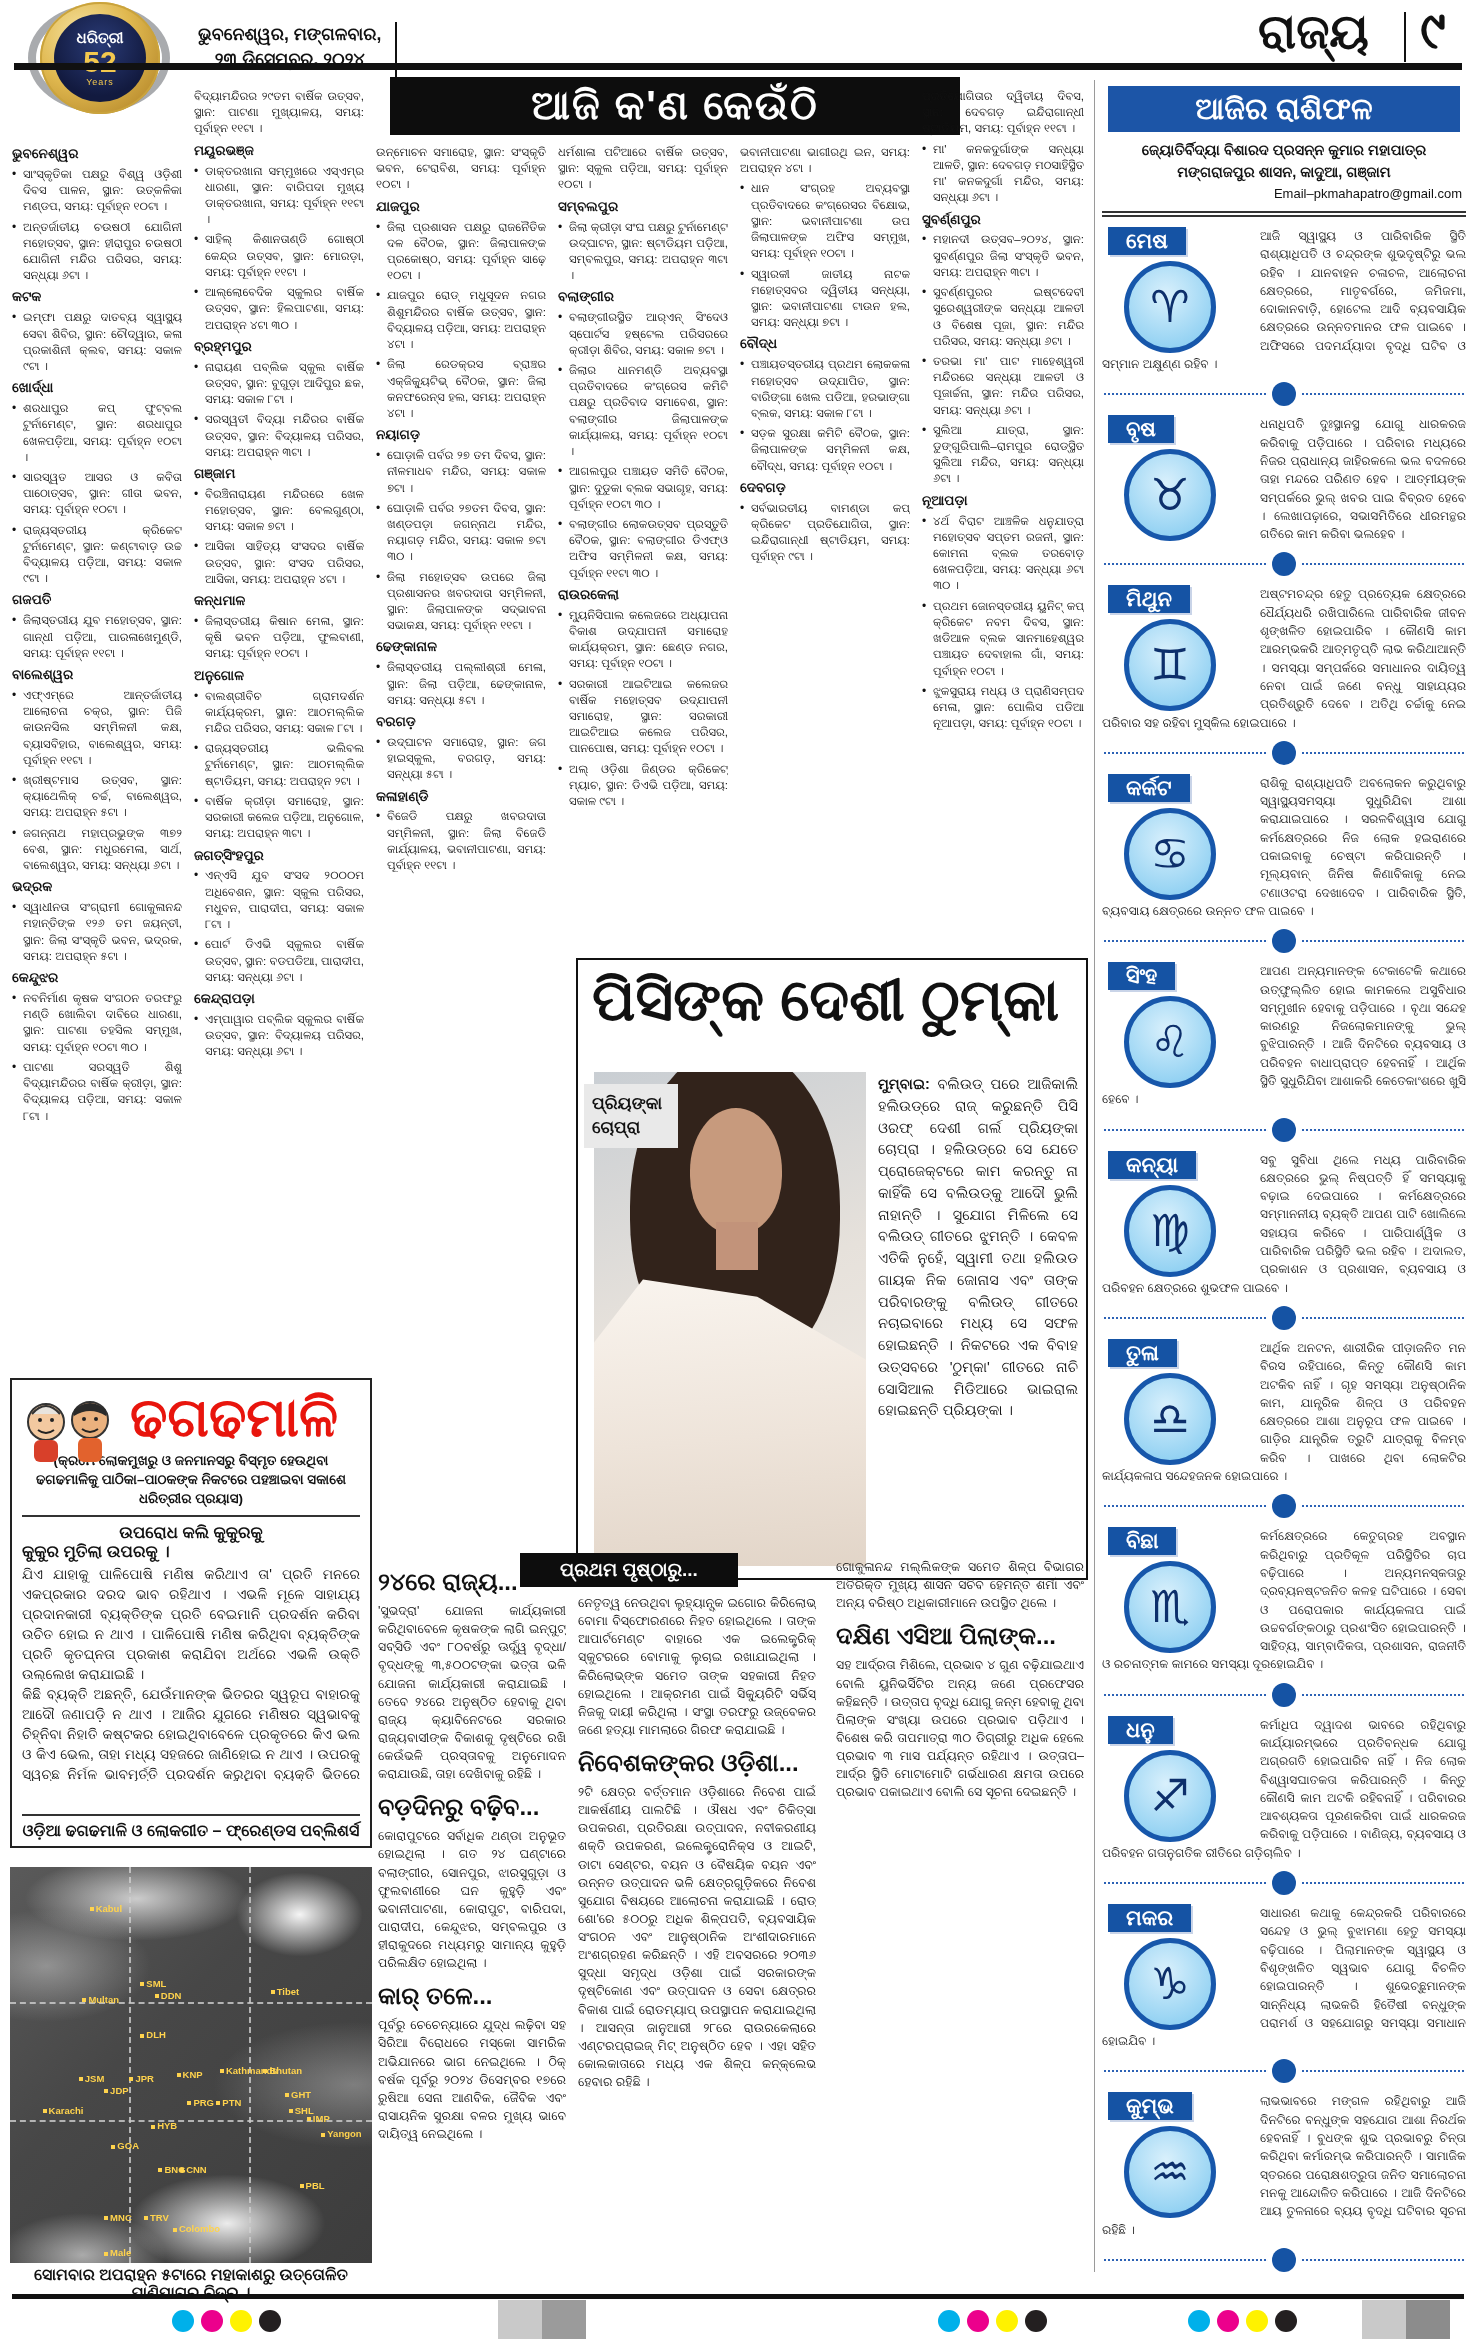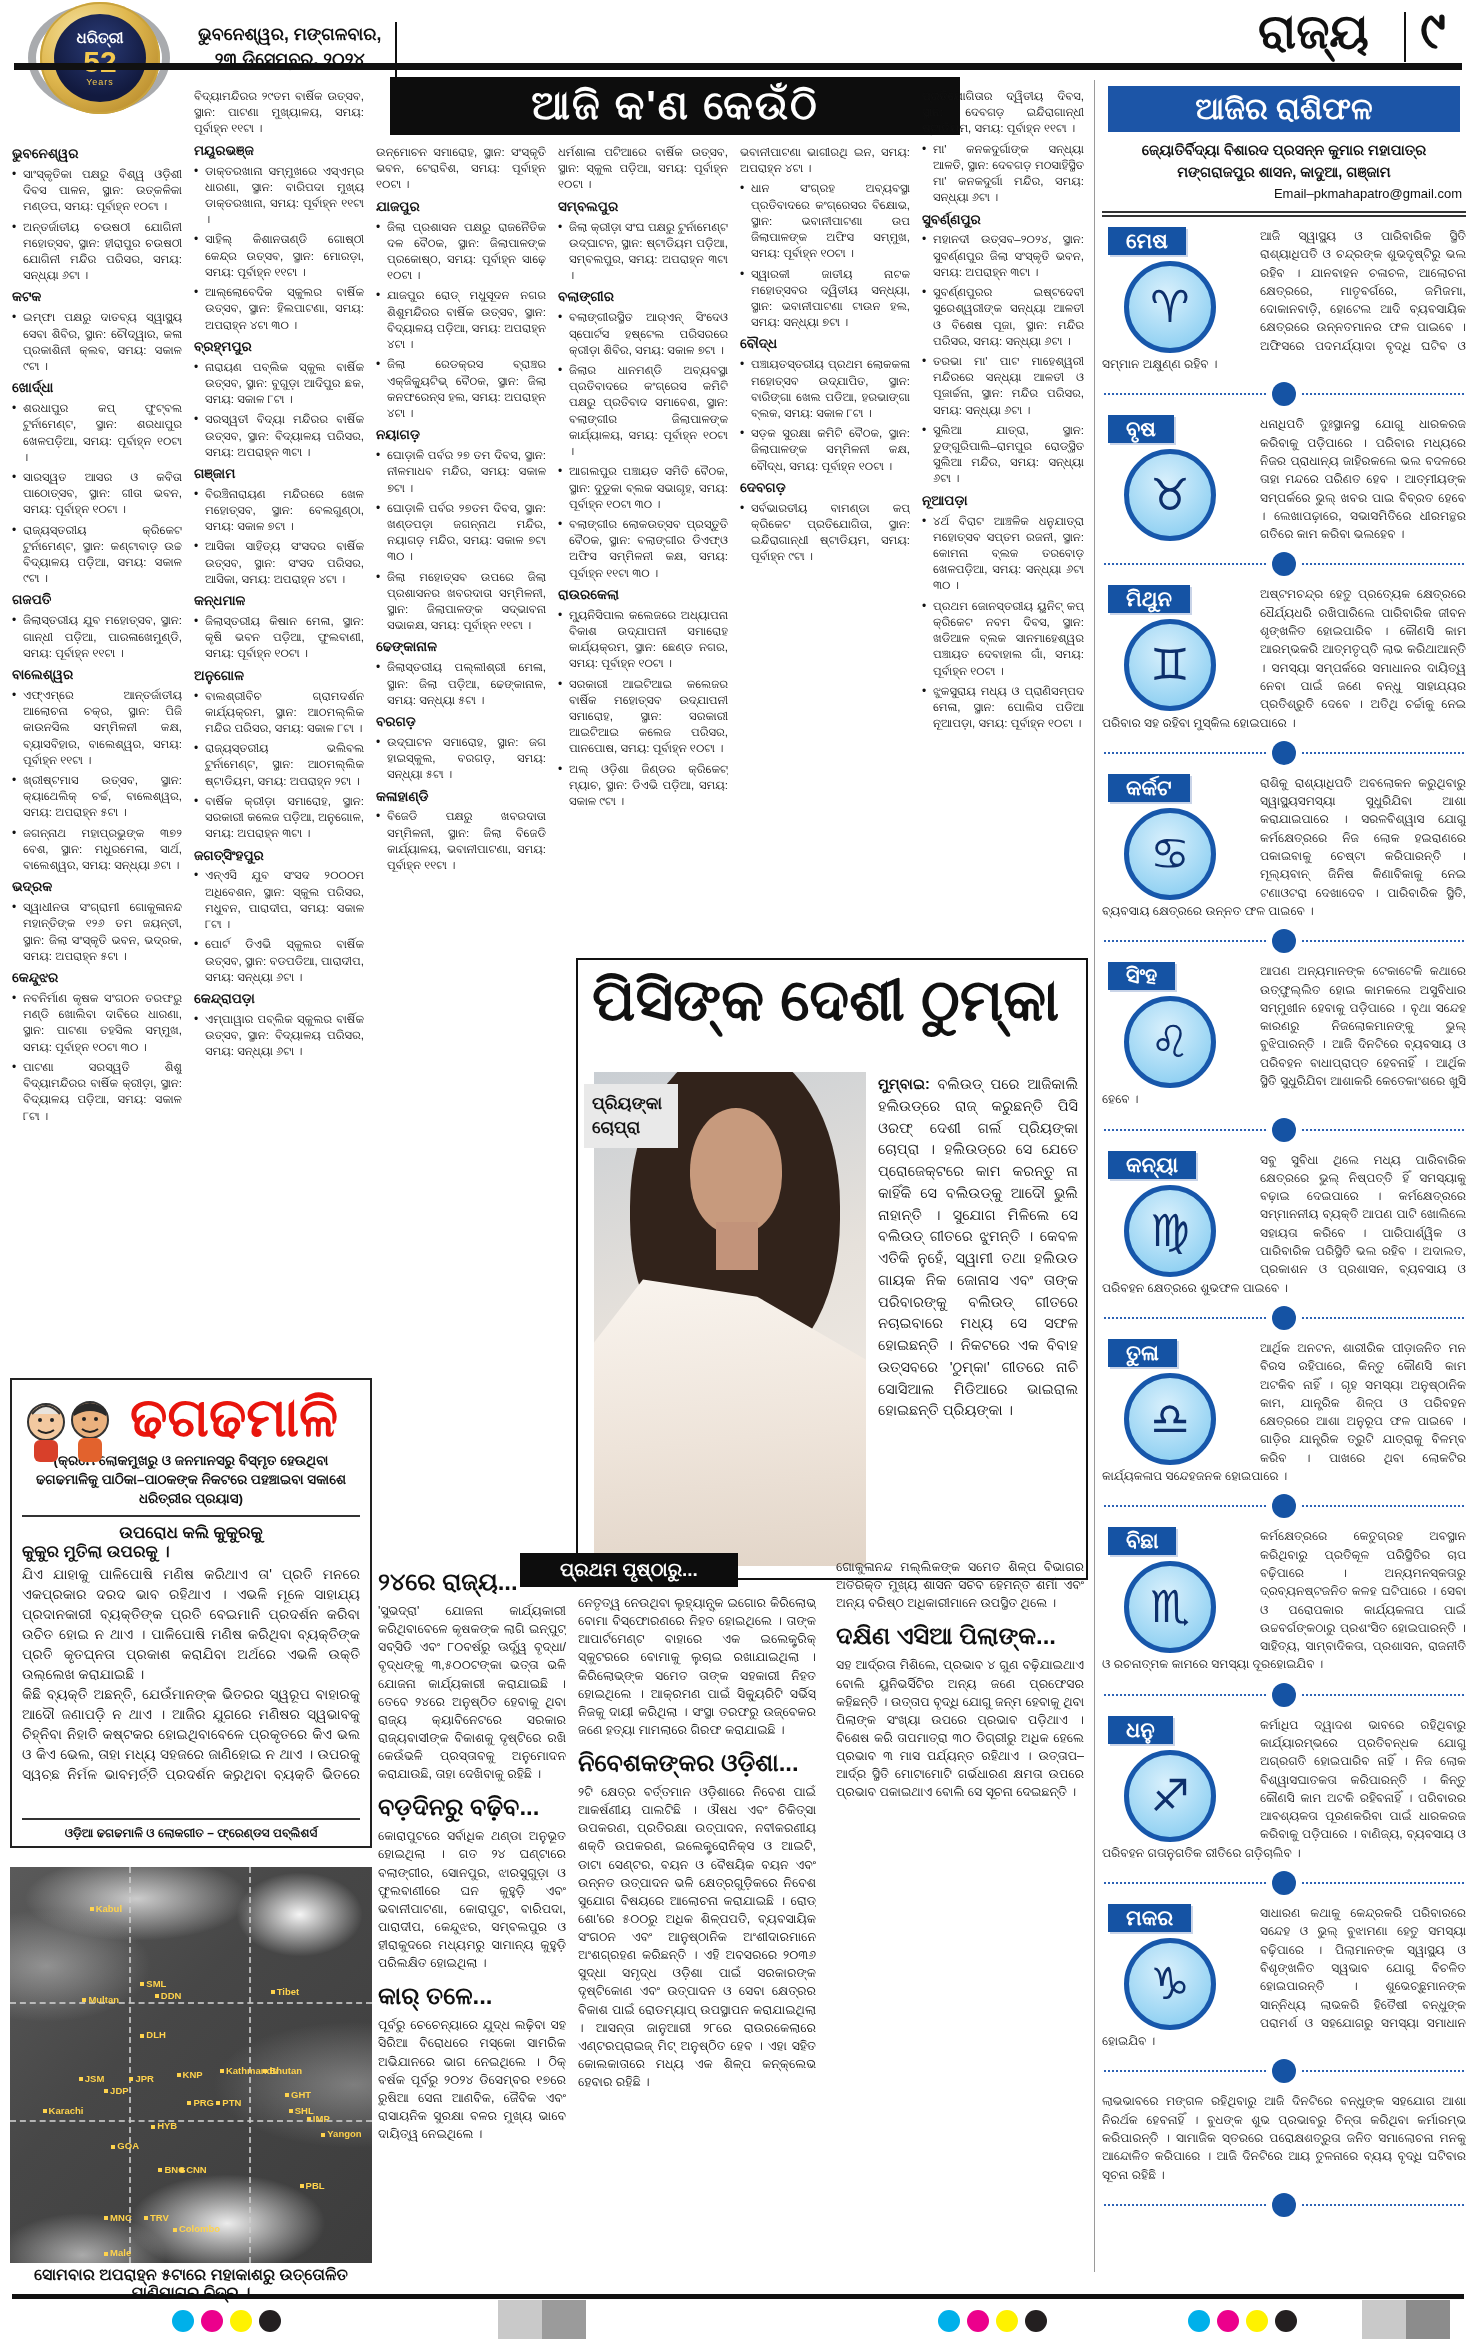--- a/index.html
+++ b/index.html
@@ -52,21 +52,21 @@
   .cartoon { position:absolute; left:10px; top:1378px; width:362px; height:470px; border:2px solid #222; padding:10px 10px 44px; overflow:hidden; }
   .cartoon .faces { position:absolute; left:10px; top:12px; width:92px; height:74px; }
   .cartoon-title { text-align:center; color:#e8150d; font-size:54px; font-weight:bold; line-height:1; margin-left:86px; }
   .cartoon-sub { font-size:13.5px; font-weight:bold; text-align:center; margin-top:8px; line-height:1.4; }
   .cartoon-hr { border-top:2px solid #333; margin:6px 0; }
   .verse-t1 { text-align:center; font-weight:bold; font-size:16.5px; }
   .verse-t2 { text-align:left; font-weight:bold; font-size:16.5px; }
   .cartoon-p { font-size:13.8px; line-height:1.45; text-align:justify; margin-top:4px; max-height:116px; overflow:hidden; }
   .verse-c { text-align:center; font-weight:bold; font-size:16.5px; margin-top:8px; line-height:1.35; }
   .cartoon-foot { position:absolute; left:10px; right:10px; bottom:6px; border-top:2px solid #333; text-align:center;
-    font-weight:bold; font-size:12px; padding-top:6px; }
+    font-weight:bold; font-size:16px; padding-top:6px; }
 
   
   .wmap { position:absolute; left:10px; top:1867px; width:362px; height:396px; overflow:hidden; background:
     radial-gradient(90px 60px at 80% 12%, rgba(255,255,255,.95), rgba(255,255,255,0) 70%),
     radial-gradient(140px 70px at 60% 90%, rgba(255,255,255,.9), rgba(255,255,255,0) 70%),
     radial-gradient(120px 60px at 20% 98%, rgba(255,255,255,.55), rgba(255,255,255,0) 70%),
     radial-gradient(150px 80px at 10% 25%, rgba(210,210,210,.5), rgba(210,210,210,0) 70%),
     radial-gradient(160px 60px at 35% 8%, rgba(235,235,235,.8), rgba(235,235,235,0) 70%),
     radial-gradient(200px 90px at 95% 55%, rgba(200,200,200,.45), rgba(200,200,200,0) 70%),
     linear-gradient(135deg,#5a5a5a 0%, #474747 40%, #3d3d3d 100%); }
@@ -468,20 +468,26 @@
               <span class="glyph">♑</span>
             </div>
     </div>
     <p class="sign-text">ସାଧାରଣ କଥାକୁ କେନ୍ଦ୍ରକରି ପରିବାରରେ ସନ୍ଦେହ ଓ ଭୁଲ୍ ବୁଝାମଣା ହେତୁ ସମସ୍ୟା ବଢ଼ିପାରେ । ପିଲାମାନଙ୍କ ସ୍ୱାସ୍ଥ୍ୟ ଓ ବିଶୃଙ୍ଖଳିତ ସ୍ୱଭାବ ଯୋଗୁ ବିଚଳିତ ହୋଇପାରନ୍ତି । ଶୁଭେଚ୍ଛୁମାନଙ୍କ ସାନ୍ନିଧ୍ୟ ଲାଭକରି ହିତୈଷୀ ବନ୍ଧୁଙ୍କ ପରାମର୍ଶ ଓ ସହଯୋଗରୁ ସମସ୍ୟା ସମାଧାନ ହୋଇଯିବ ।</p>
   </div>
   <div class="sep">
           <span class="dot"></span>
         </div>
 
   <div class="sign">
+    <div class="sign-head">
+      <span class="sign-label">କୁମ୍ଭ</span>
+      <div class="sign-circle">
+              <span class="glyph">♒</span>
+            </div>
+    </div>
     <p class="sign-text">ଲାଭଭାବରେ ମଙ୍ଗଳ ରହିଥିବାରୁ ଆଜି ଦିନଟିରେ ବନ୍ଧୁଙ୍କ ସହଯୋଗ ଆଶା ନିରର୍ଥକ ହେବନାହିଁ । ବୁଧଙ୍କ ଶୁଭ ପ୍ରଭାବରୁ ଚିନ୍ତା କରିଥିବା କର୍ମାରମ୍ଭ କରିପାରନ୍ତି । ସାମାଜିକ ସ୍ତରରେ ପରୋକ୍ଷଶତ୍ରୁତା ଜନିତ ସମାଲୋଚନା ମନକୁ ଆନ୍ଦୋଳିତ କରିପାରେ । ଆଜି ଦିନଟିରେ ଆୟ ତୁଳନାରେ ବ୍ୟୟ ବୃଦ୍ଧି ଘଟିବାର ସୂଚନା ରହିଛି ।</p>
   </div>
   <div class="sep">
           <span class="dot"></span>
         </div>
 
 </div>
 
   </div>
 

